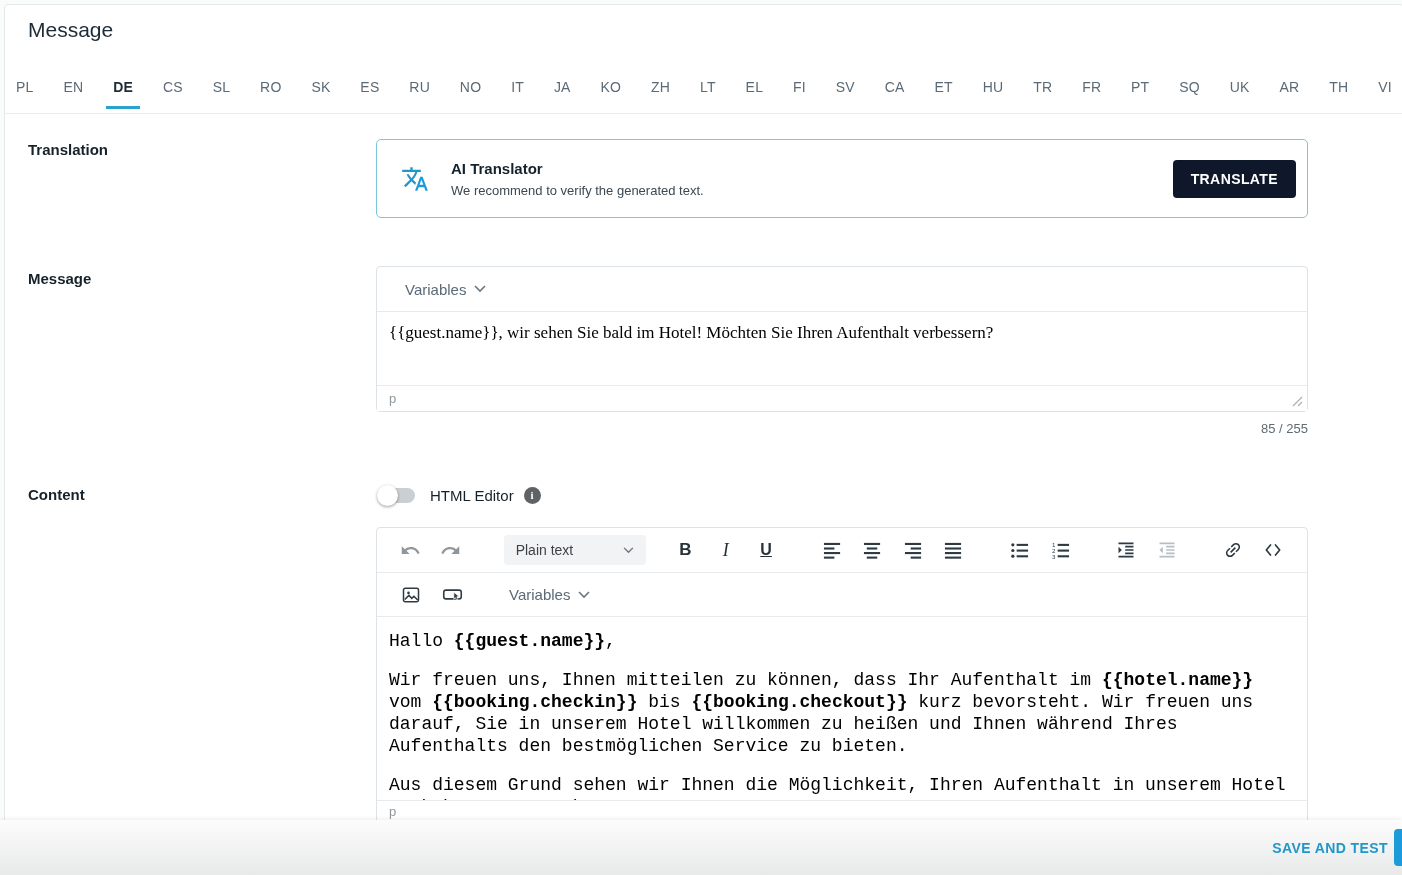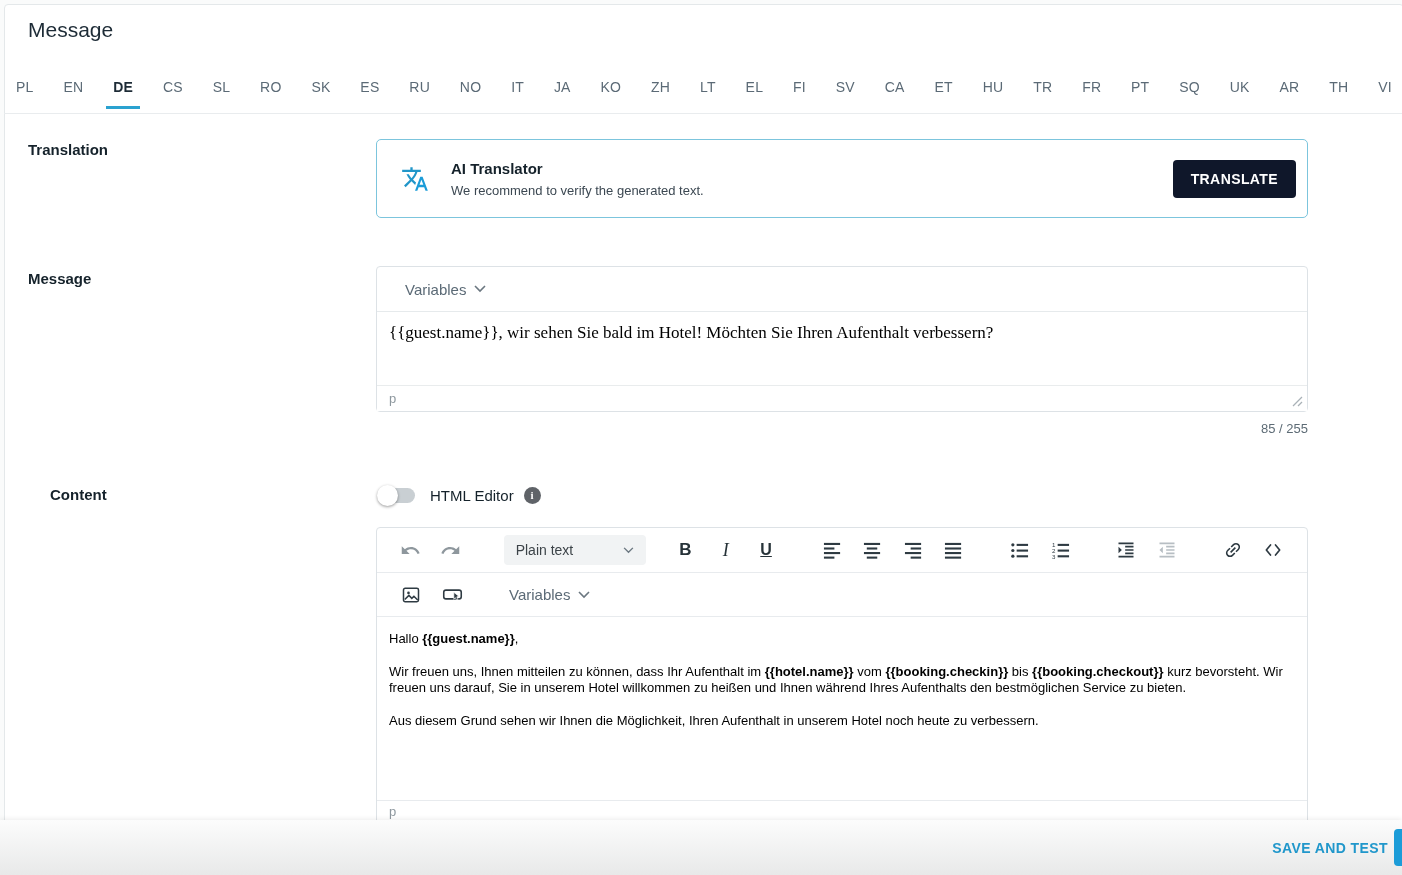--- a/index.html
+++ b/index.html
@@ -67,21 +67,21 @@
   .tbtn:last-child { margin-right:0; }
   .ggap { width:26px; flex:0 0 auto; }
   .fmt-select {
     width:145px; height:30px; background:#f1f3f4; border-radius:4px; display:flex; align-items:center;
     padding:0 12px; font-size:14px; color:#3c4348; cursor:pointer; margin-right:0;
   }
   .fmt-select .chev { margin-left:auto; }
   .glyph-b { font-size:17px; font-weight:700; color:#263238; }
   .glyph-i { font-size:18px; font-style:italic; font-family:"Liberation Serif",serif; color:#263238; }
   .glyph-u { font-size:16px; font-weight:700; text-decoration:underline; color:#263238; }
-  .content-body { font-family:Liberation Sans, sans-serif; font-size:13px; line-height:1.22; color:#000; padding:14px 12px 0 12px; }
+  .content-body { font-family:Liberation Mono, monospace; font-size:18px; line-height:1.22; color:#000; padding:14px 12px 0 12px; }
   .content-body p { margin:0 0 17px 0; }
   .content-statusbar { position:absolute; left:0; right:0; bottom:0; height:22px; border-top:1px solid #e8ebee; display:flex; align-items:center; padding-left:12px; font-size:13px; color:#8d979e; background:#fff; }
 
   
   .footer {
     position:absolute; left:0; right:0; bottom:0; height:55px; z-index:5;
     background:linear-gradient(to bottom, #fcfcfc, #e8e9e9);
     box-shadow:0 -1px 5px rgba(0,0,0,.08);
     display:flex; align-items:center; justify-content:flex-end; padding-right:14px;
   }
@@ -158,21 +158,21 @@
     <div class="editor-statusbar">
       <span>p</span>
       <svg class="resize-handle" width="11" height="11" viewBox="0 0 11 11">
         <line x1="10" y1="1" x2="1" y2="10" stroke="#a9b1b7" stroke-width="1.2"></line>
         <line x1="10" y1="6" x2="6" y2="10" stroke="#a9b1b7" stroke-width="1.2"></line>
       </svg>
     </div>
   </div>
   <div class="char-counter">85 / 255</div>
 
-  <div class="field-label" style="top:486px;margin-left:22px;">Content</div>
+  <div class="field-label" style="top:486px;">Content</div>
 
   <div class="toggle-row">
     <div class="toggle">
         <div class="toggle-knob"></div>
       </div>
     <span class="toggle-label">HTML Editor</span>
     <span class="info-icon">i</span>
   </div>
 
   <div class="content-box">

